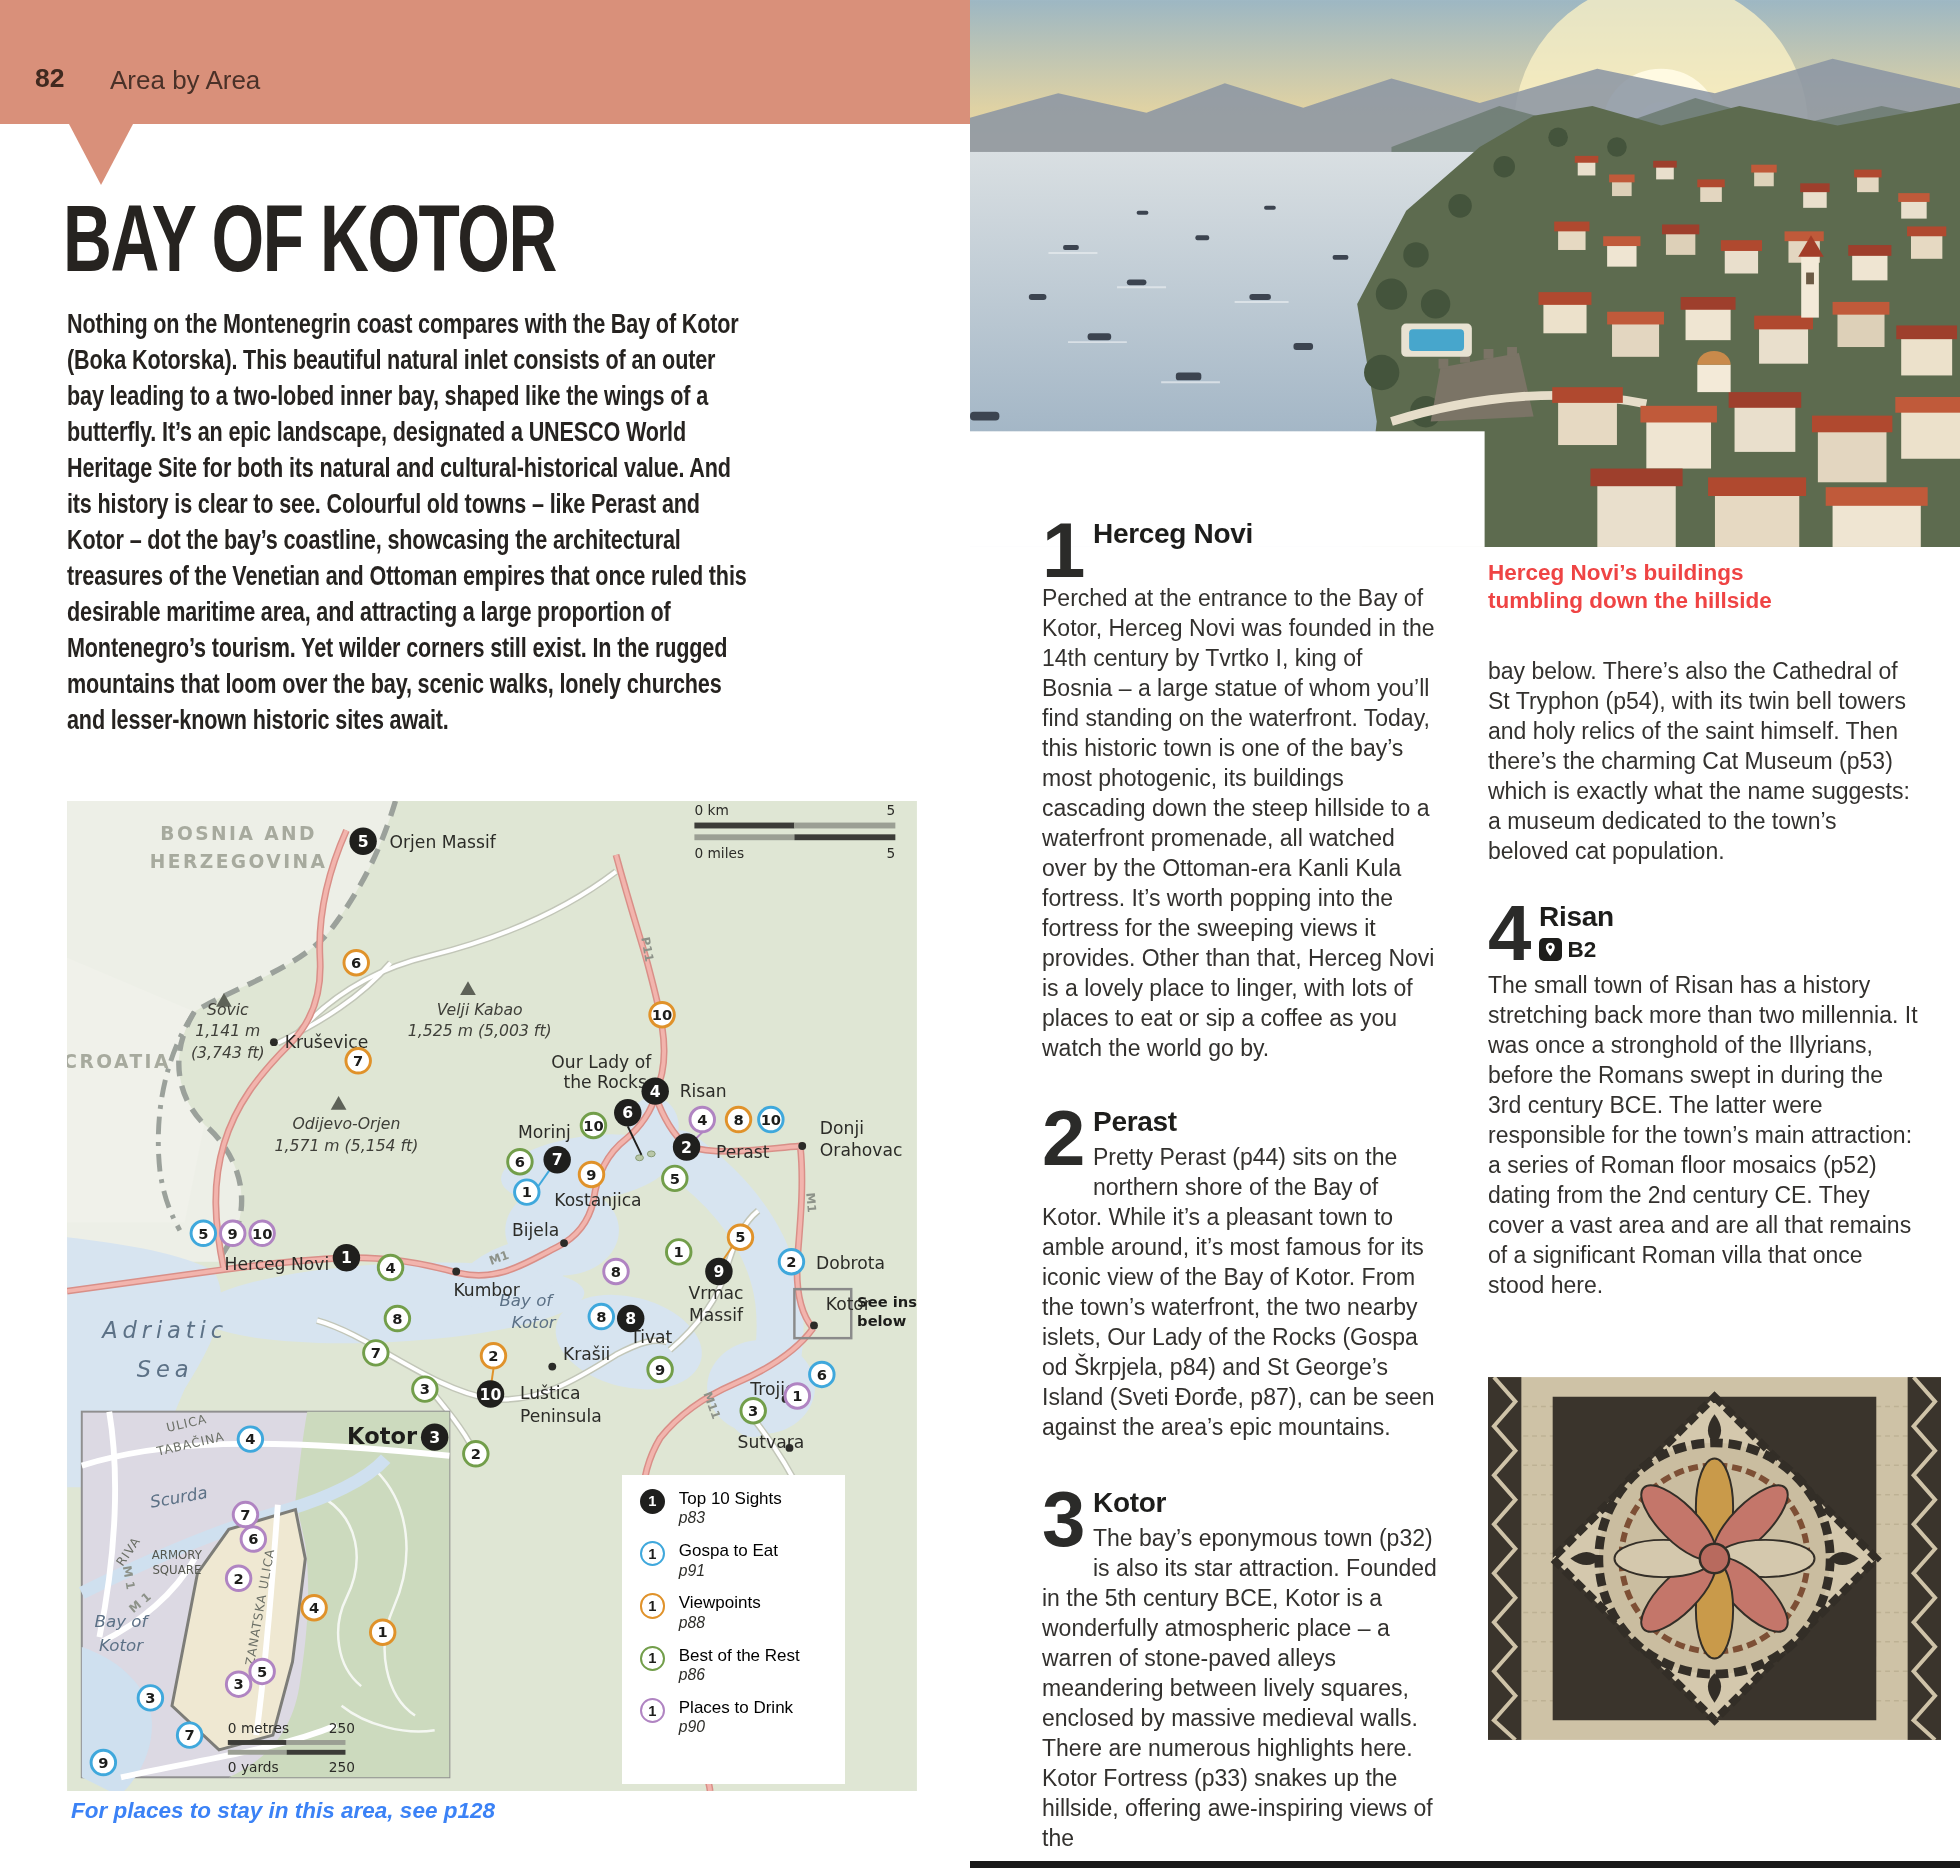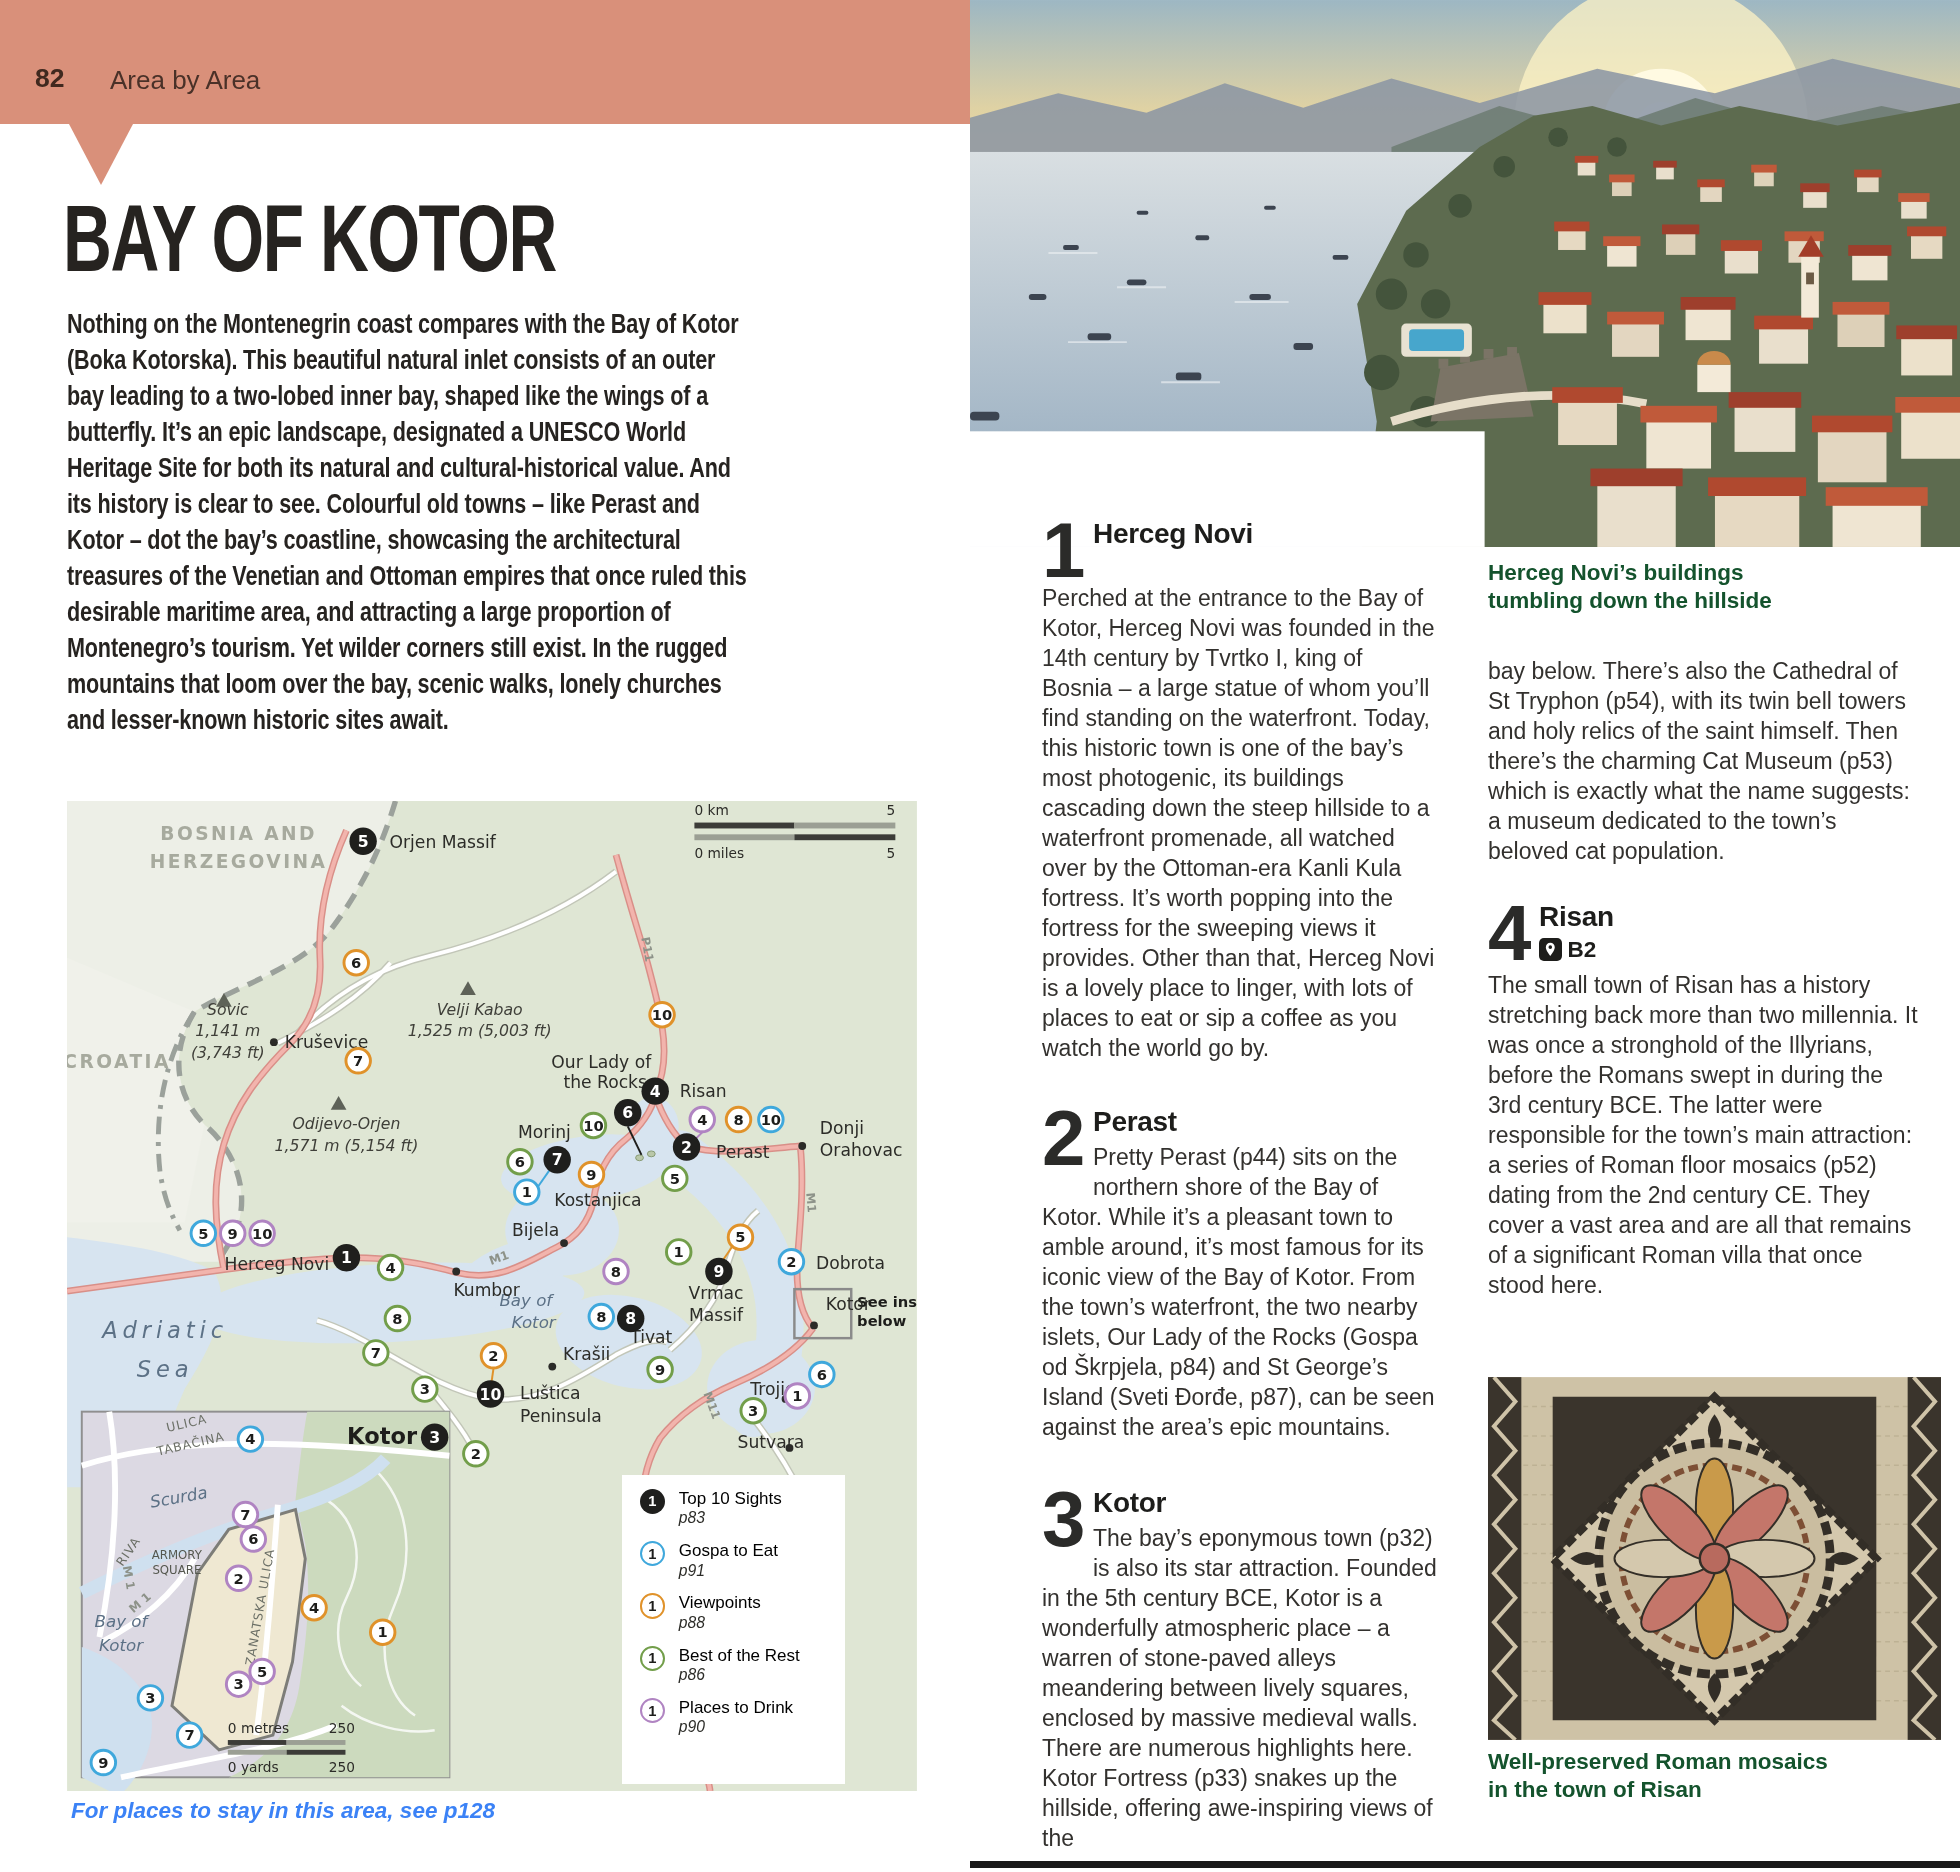--- a/index.html
+++ b/index.html
@@ -60,21 +60,21 @@
   .art-num{float:left;width:51px;font-size:78px;line-height:65px;font-weight:800;color:#2b2b29;
            letter-spacing:-2.9px;}
   .art-title{font-size:28px;font-weight:800;color:#1d1d1b;line-height:32px;letter-spacing:-0.3px;}
   .art-meta{font-size:22.5px;font-weight:700;color:#1d1d1b;line-height:29px;margin-top:2px;}
   .art-body{font-size:23px;line-height:30px;clear:none;margin-top:3.9px;color:#33312e;}
   .micon{display:inline-block;width:22.5px;height:22.5px;background:#1d1d1b;border-radius:4.9px;
          vertical-align:-3.9px;margin-right:5.9px;text-align:center;}
   .micon svg{display:block;margin:2px auto 0;}
   .micon.info{color:#fff;font-family:"Liberation Serif",serif;font-style:italic;font-weight:bold;
          font-size:18.6px;line-height:22.5px;}
-  .caption{font-size:22.5px;font-weight:700;color:#14532d;line-height:28px;}
+  .caption{font-size:22.5px;font-weight:700;color:#ef4444;line-height:28px;}
 
   #mosaic{left:1488px;top:1377px;width:453px;height:363px;}
   #footer-note{left:71px;top:1798px;font-size:22.5px;font-weight:700;font-style:italic;color:#3b82f6;}
   #bottom-rule{left:970px;top:1861px;width:990px;height:6.9px;background:#191919;}
 </style>
 </head>
 <body>
 
 <div id="page">
 
@@ -826,21 +826,17 @@
       </g>
       <g fill="#332e27">
         <path d="M231,38 c-9,12 -9,22 0,30 c9,-8 9,-18 0,-30z"></path>
         <path d="M378,185 c-12,-9 -22,-9 -30,0 c8,9 18,9 30,0z"></path>
         <path d="M231,332 c9,-12 9,-22 0,-30 c-9,8 -9,18 0,30z"></path>
         <path d="M84,185 c12,9 22,9 30,0 c-8,-9 -18,-9 -30,0z"></path>
       </g>
     </g>
   </svg>
 
-  <div class="abs caption" style="left:1488px;top:1748px;width:431px;">
-    <div>Well-preserved Roman mosaics</div>
-    <div>in the town of Risan</div>
-  </div>
 
   <div class="abs" id="footer-note">For places to stay in this area, see p128</div>
   <div class="abs" id="bottom-rule"></div>
 </div>
 
 
 </body></html>

